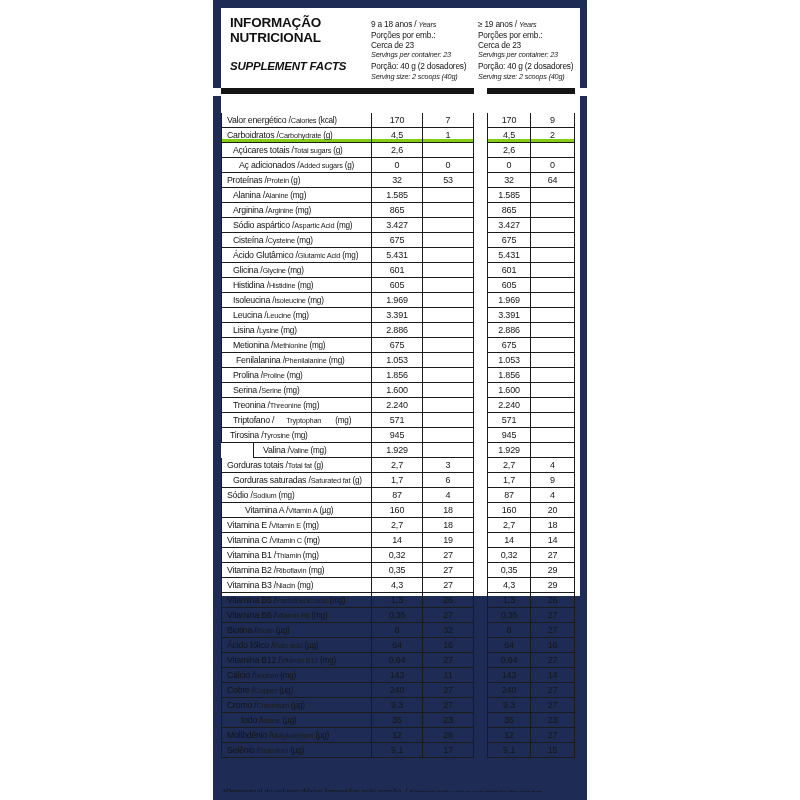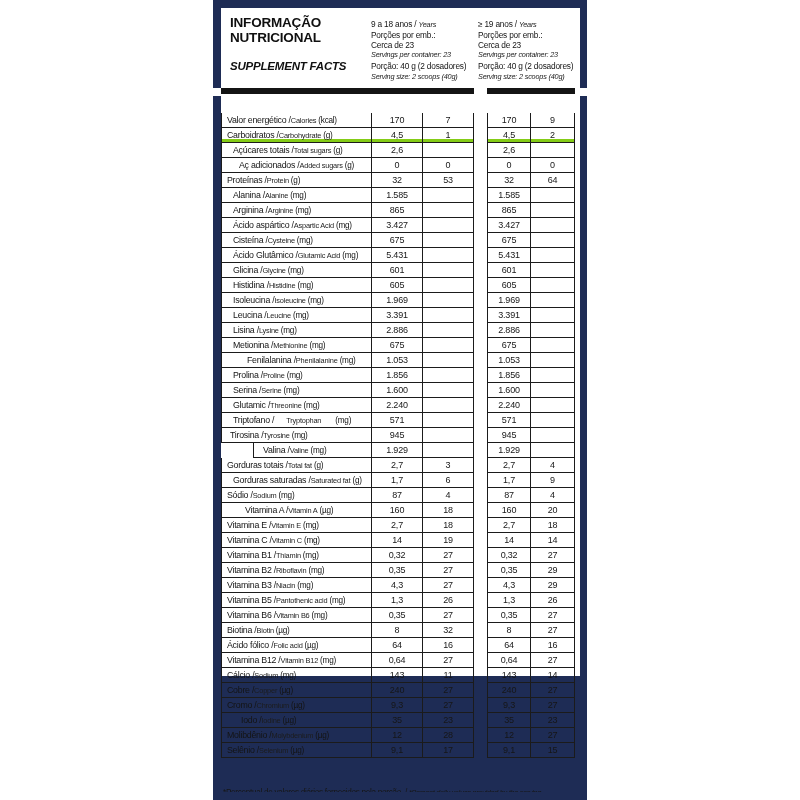--- a/index.html
+++ b/index.html
@@ -5,21 +5,21 @@
   * { margin:0; padding:0; box-sizing:border-box; }
   html,body { width:800px; height:800px; background:#ffffff;
     font-family:"Liberation Sans", sans-serif; color:#161616; }
   .page { position:relative; width:800px; height:800px; background:#fff; overflow:hidden; }
 
   
   .frame { position:absolute; left:213px; top:0; width:374px; height:800px; background:#1e2c55; }
   .notch { position:absolute; background:#fff; top:88px; height:8px; }
   .notch-left { left:0; width:8px; }
   .notch-right { right:0; width:7px; }
-  .content { position:absolute; left:8px; top:8px; width:359px; height:668px; background:#fff; }
+  .content { position:absolute; left:8px; top:8px; width:359px; height:588px; background:#fff; }
 
   
   .title-block { position:absolute; left:9px; top:8px; }
   .title-line { font-size:13.5px; font-weight:bold; letter-spacing:-0.2px; line-height:14.5px; color:#101010; }
   .subtitle { margin-top:15px; font-size:11.5px; font-weight:bold; font-style:italic; letter-spacing:-0.2px; color:#101010; }
 
   .serv { position:absolute; top:5px; width:110px; }
   .sl { white-space:nowrap; }
   .spt { font-size:8.3px; line-height:9.6px; letter-spacing:-0.2px; color:#141414; }
   .sen { font-size:7.3px; line-height:9px; font-style:italic; letter-spacing:-0.2px; color:#1a1a1a; }
@@ -164,21 +164,21 @@
             <span class="pt">Arginina / </span>
             <span class="en">Arginine</span>
             <span class="unit">&nbsp;(mg)</span>
           </div>
           <div class="c v">865</div>
           <div class="c v"></div>
           <div class="gut"></div>
           <div class="c v g2s">865</div>
           <div class="c v"></div>
           <div class="c lbl" style="padding-left: 11px;">
-            <span class="pt">Ácido aspártico / </span>
+            <span class="pt">Sódio aspártico / </span>
             <span class="en">Aspartic Acid</span>
             <span class="unit">&nbsp;(mg)</span>
           </div>
           <div class="c v">3.427</div>
           <div class="c v"></div>
           <div class="gut"></div>
           <div class="c v g2s">3.427</div>
           <div class="c v"></div>
           <div class="c lbl" style="padding-left: 11px;">
             <span class="pt">Cisteína / </span>
@@ -253,21 +253,21 @@
           <div class="c lbl" style="padding-left: 11px;">
             <span class="pt">Metionina / </span>
             <span class="en">Methionine</span>
             <span class="unit">&nbsp;(mg)</span>
           </div>
           <div class="c v">675</div>
           <div class="c v"></div>
           <div class="gut"></div>
           <div class="c v g2s">675</div>
           <div class="c v"></div>
-          <div class="c lbl" style="padding-left: 25px;">
+          <div class="c lbl" style="padding-left: 14px;">
             <span class="pt">Fenilalanina / </span>
             <span class="en">Phenilalanine</span>
             <span class="unit">&nbsp;(mg)</span>
           </div>
           <div class="c v">1.053</div>
           <div class="c v"></div>
           <div class="gut"></div>
           <div class="c v g2s">1.053</div>
           <div class="c v"></div>
           <div class="c lbl" style="padding-left: 11px;">
@@ -284,21 +284,21 @@
             <span class="pt">Serina / </span>
             <span class="en">Serine</span>
             <span class="unit">&nbsp;(mg)</span>
           </div>
           <div class="c v">1.600</div>
           <div class="c v"></div>
           <div class="gut"></div>
           <div class="c v g2s">1.600</div>
           <div class="c v"></div>
           <div class="c lbl" style="padding-left: 11px;">
-            <span class="pt">Glutamic / </span>
+            <span class="pt">Treonina / </span>
             <span class="en">Threonine</span>
             <span class="unit">&nbsp;(mg)</span>
           </div>
           <div class="c v">2.240</div>
           <div class="c v"></div>
           <div class="gut"></div>
           <div class="c v g2s">2.240</div>
           <div class="c v"></div>
           <div class="c lbl" style="padding-left: 11px; gap: 12px;">
             <span class="pt">Triptofano / </span>

